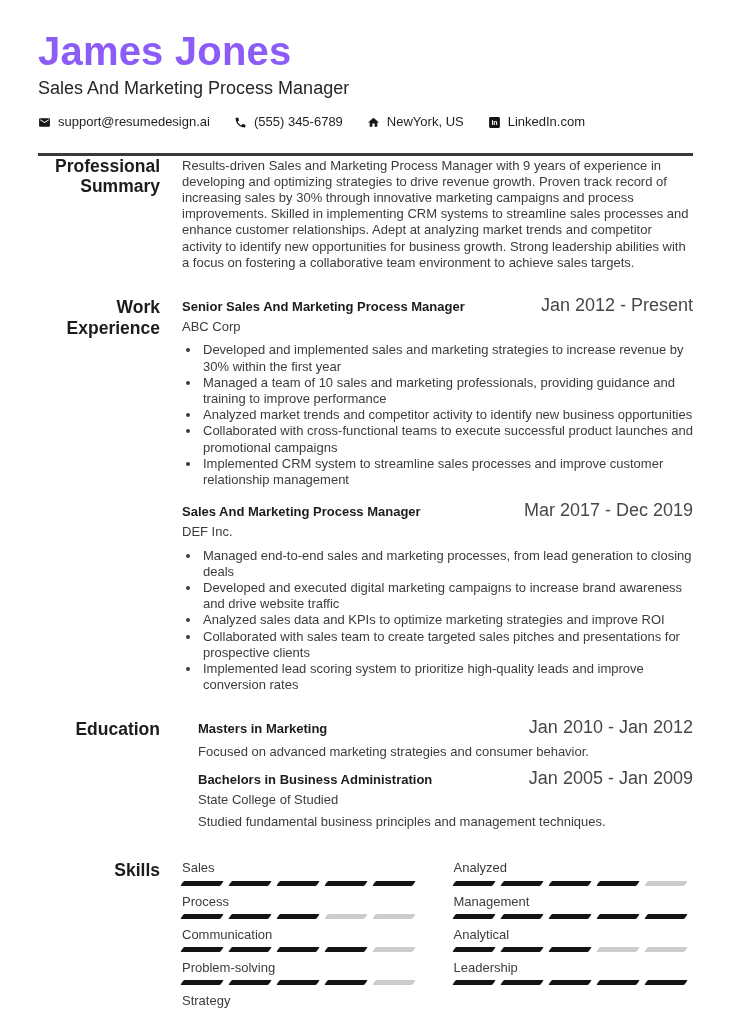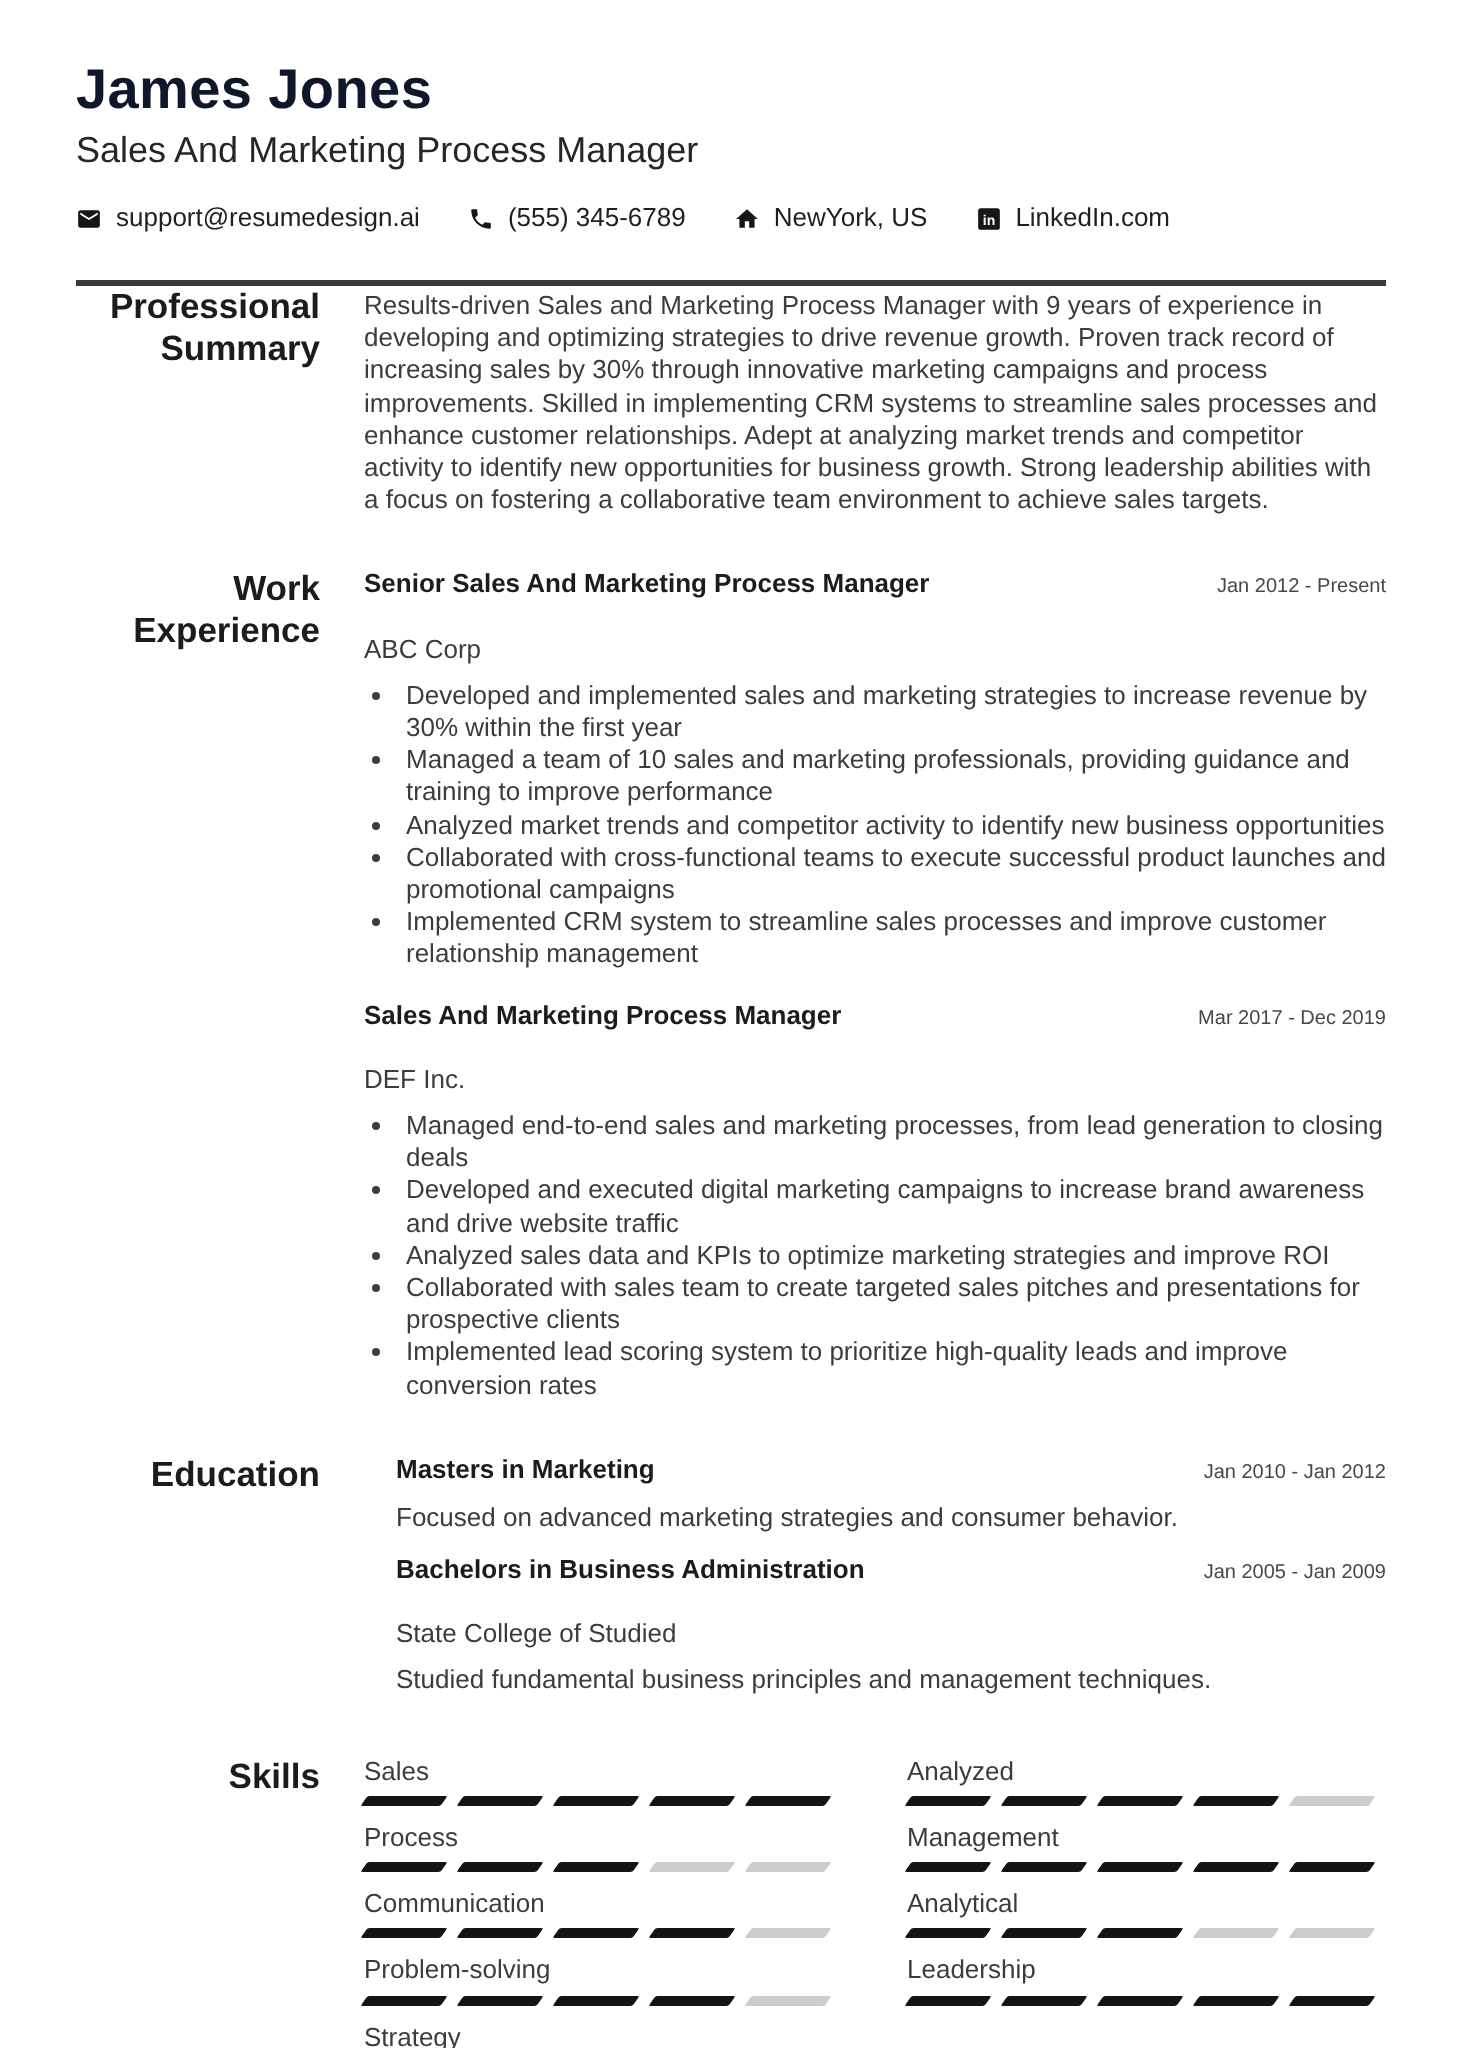--- a/index.html
+++ b/index.html
@@ -8,42 +8,42 @@
   }
   *{box-sizing:border-box;}
   html,body{margin:0;padding:0;}
   body{
     width:730px;height:1024px;overflow:hidden;background:#fff;
     font-family:"Liberation Sans","DejaVu Sans",sans-serif;
     -webkit-font-smoothing:antialiased;
   }
   .page{width:730px;height:1024px;padding:30px 37px 0 38px;overflow:hidden;}
   
-  .name{margin:0;font-size:28px;line-height:1.05;font-weight:700;color:#0f172a;letter-spacing:.2px;}
+  .name{margin:0;font-size:40px;line-height:1.05;font-weight:700;color:#8b5cf6;letter-spacing:.2px;}
   .subtitle{margin-top:5px;font-size:18px;line-height:1.25;color:#262626;}
   .contact-row{margin-top:14px;display:flex;align-items:center;gap:24px;font-size:13px;color:#1f1f1f;}
   .contact-item{display:inline-flex;align-items:flex-end;gap:7px;}
   .cicon{display:inline-flex;}
   .cicon svg{width:13px;height:13px;fill:#161616;display:block;}
   .divider{border:none;height:3px;background:var(--divider);margin:24px 0 0 0;}
   
   .sec{display:grid;grid-template-columns:122px 1fr;column-gap:22px;}
   .sec-summary{}
   .sec-exp{margin-top:26px;}
   .sec-edu{margin-top:26px;gap:38px;}
   .sec-skills{margin-top:30px;}
   .sec-h{margin:0;font-size:17.5px;line-height:1.18;text-align:right;font-weight:700;color:var(--heading);}
   .sec-body{font-size:13px;line-height:16.2px;color:var(--body-text);}
   .summary{margin:2px 0 0 0;}
   
   .job + .job{margin-top:14px;}
   .row-head{display:flex;justify-content:space-between;align-items:baseline;}
   .row-title{font-weight:700;font-size:13px;color:var(--heading);}
-  .row-dates{font-size:10px;color:var(--date-text);white-space:nowrap;margin-left:12px;}
-  .row-sub{margin-top:14px;}
+  .row-dates{font-size:18px;color:var(--date-text);white-space:nowrap;margin-left:12px;}
+  .row-sub{margin-top:4px;}
   .bullets{margin:7px 0 0 0;padding-left:19px;}
   .bullets li{padding-left:2px;}
   
   .degree + .degree{margin-top:10px;}
   .degree-desc{margin-top:6px;}
   
   .skills-grid{display:grid;grid-template-columns:1fr 1fr;column-gap:32px;row-gap:8px;align-content:start;}
   .skill-name{font-size:13px;line-height:16.2px;color:var(--body-text);}
   .skill-bar{margin-top:4px;display:flex;gap:8px;}
   .seg{width:40px;height:5px;background:var(--skill-empty);transform:skewX(-35deg);border-radius:1px;}

